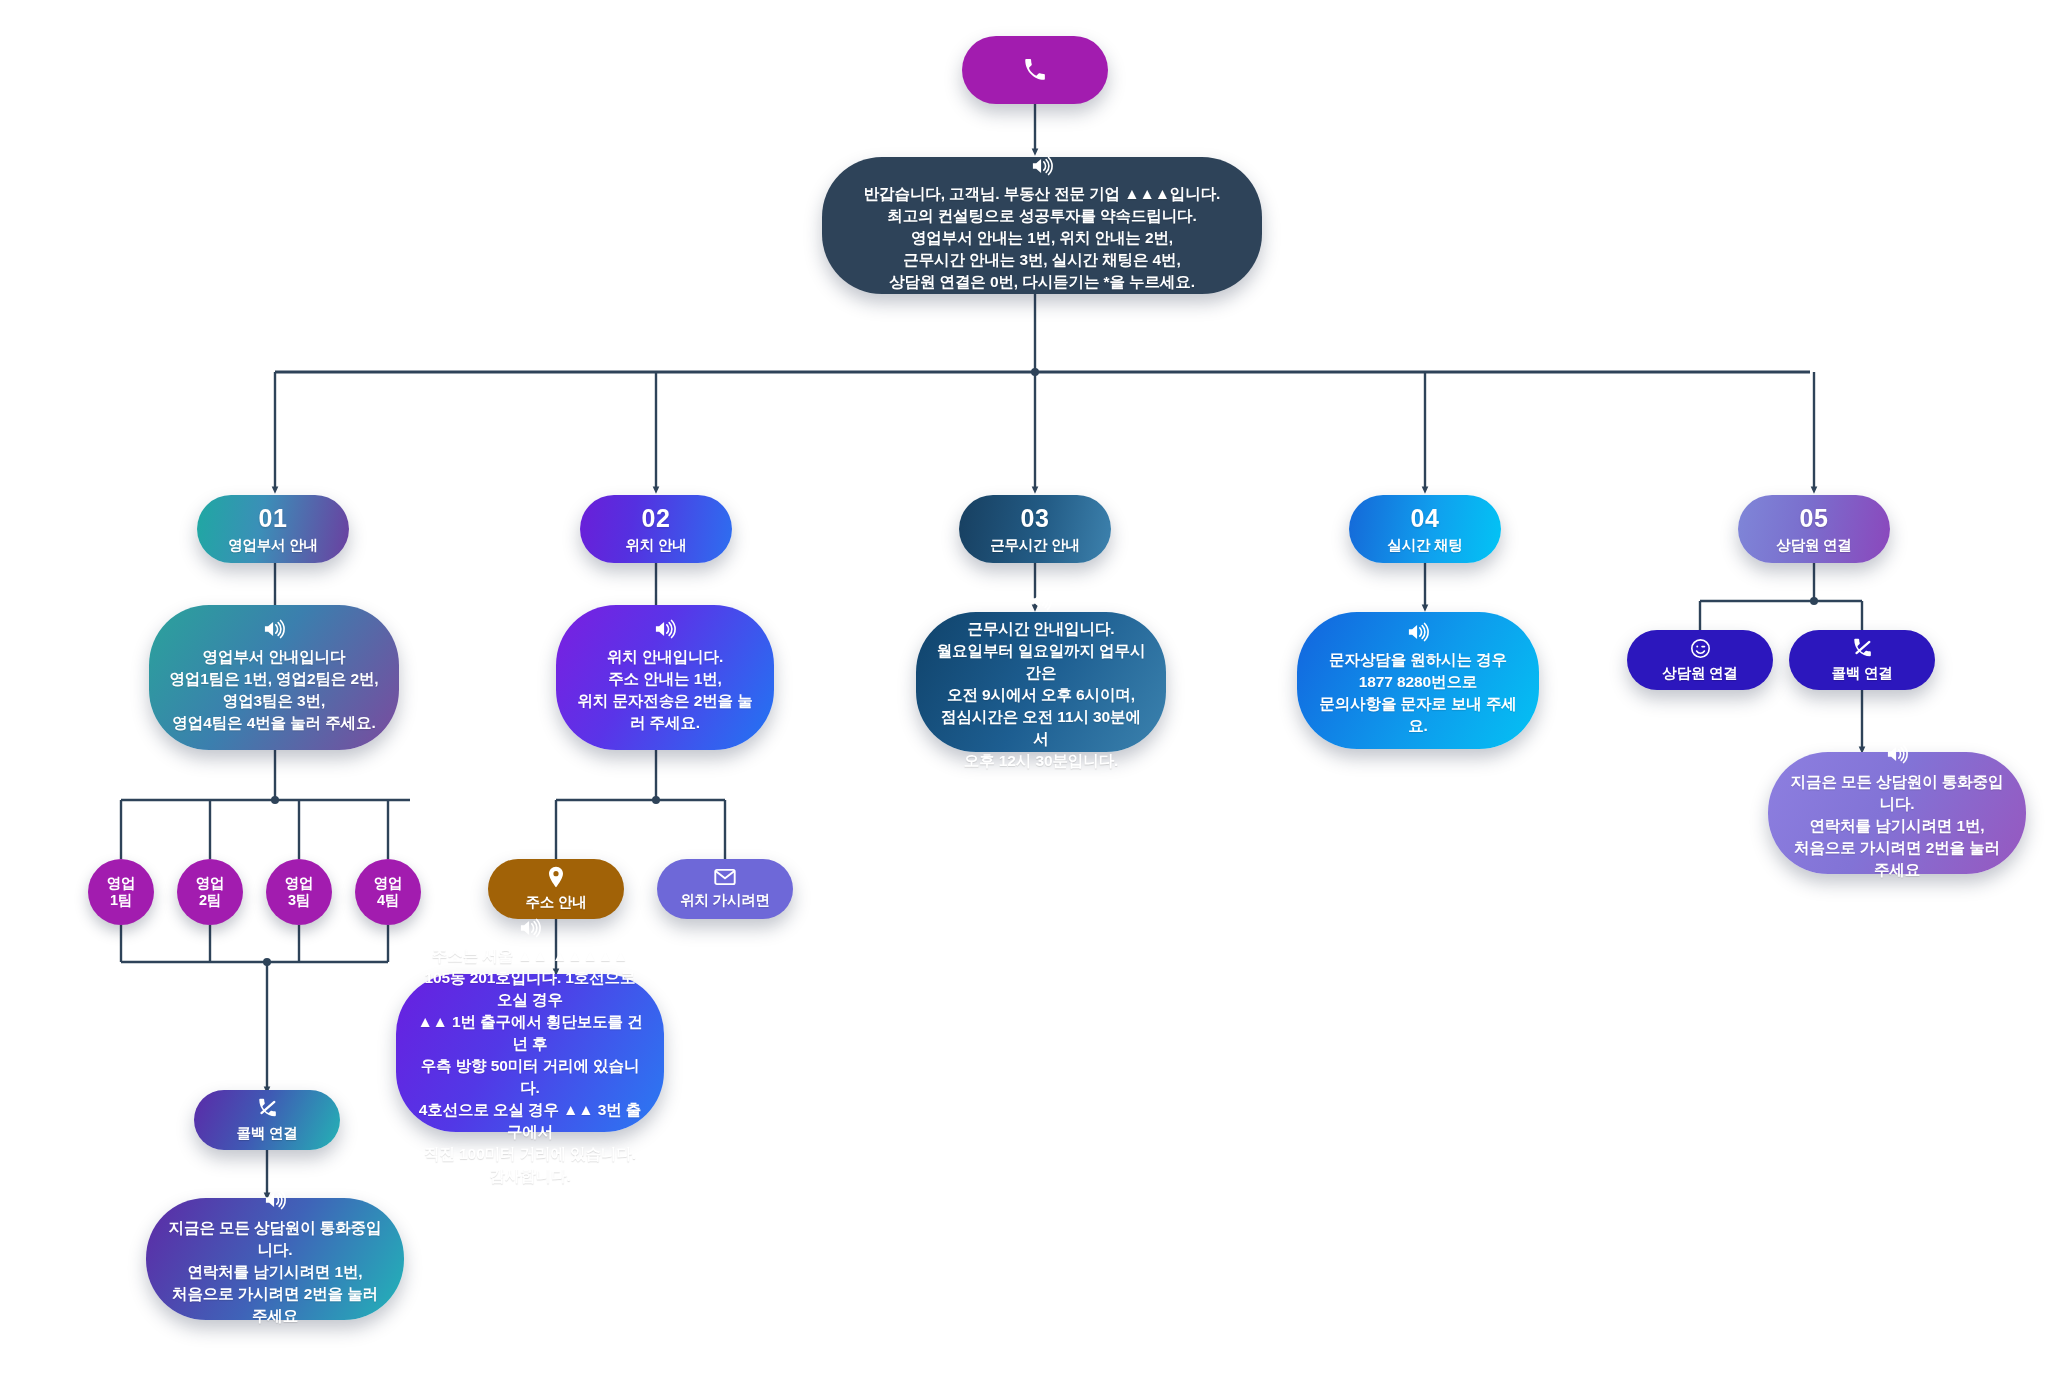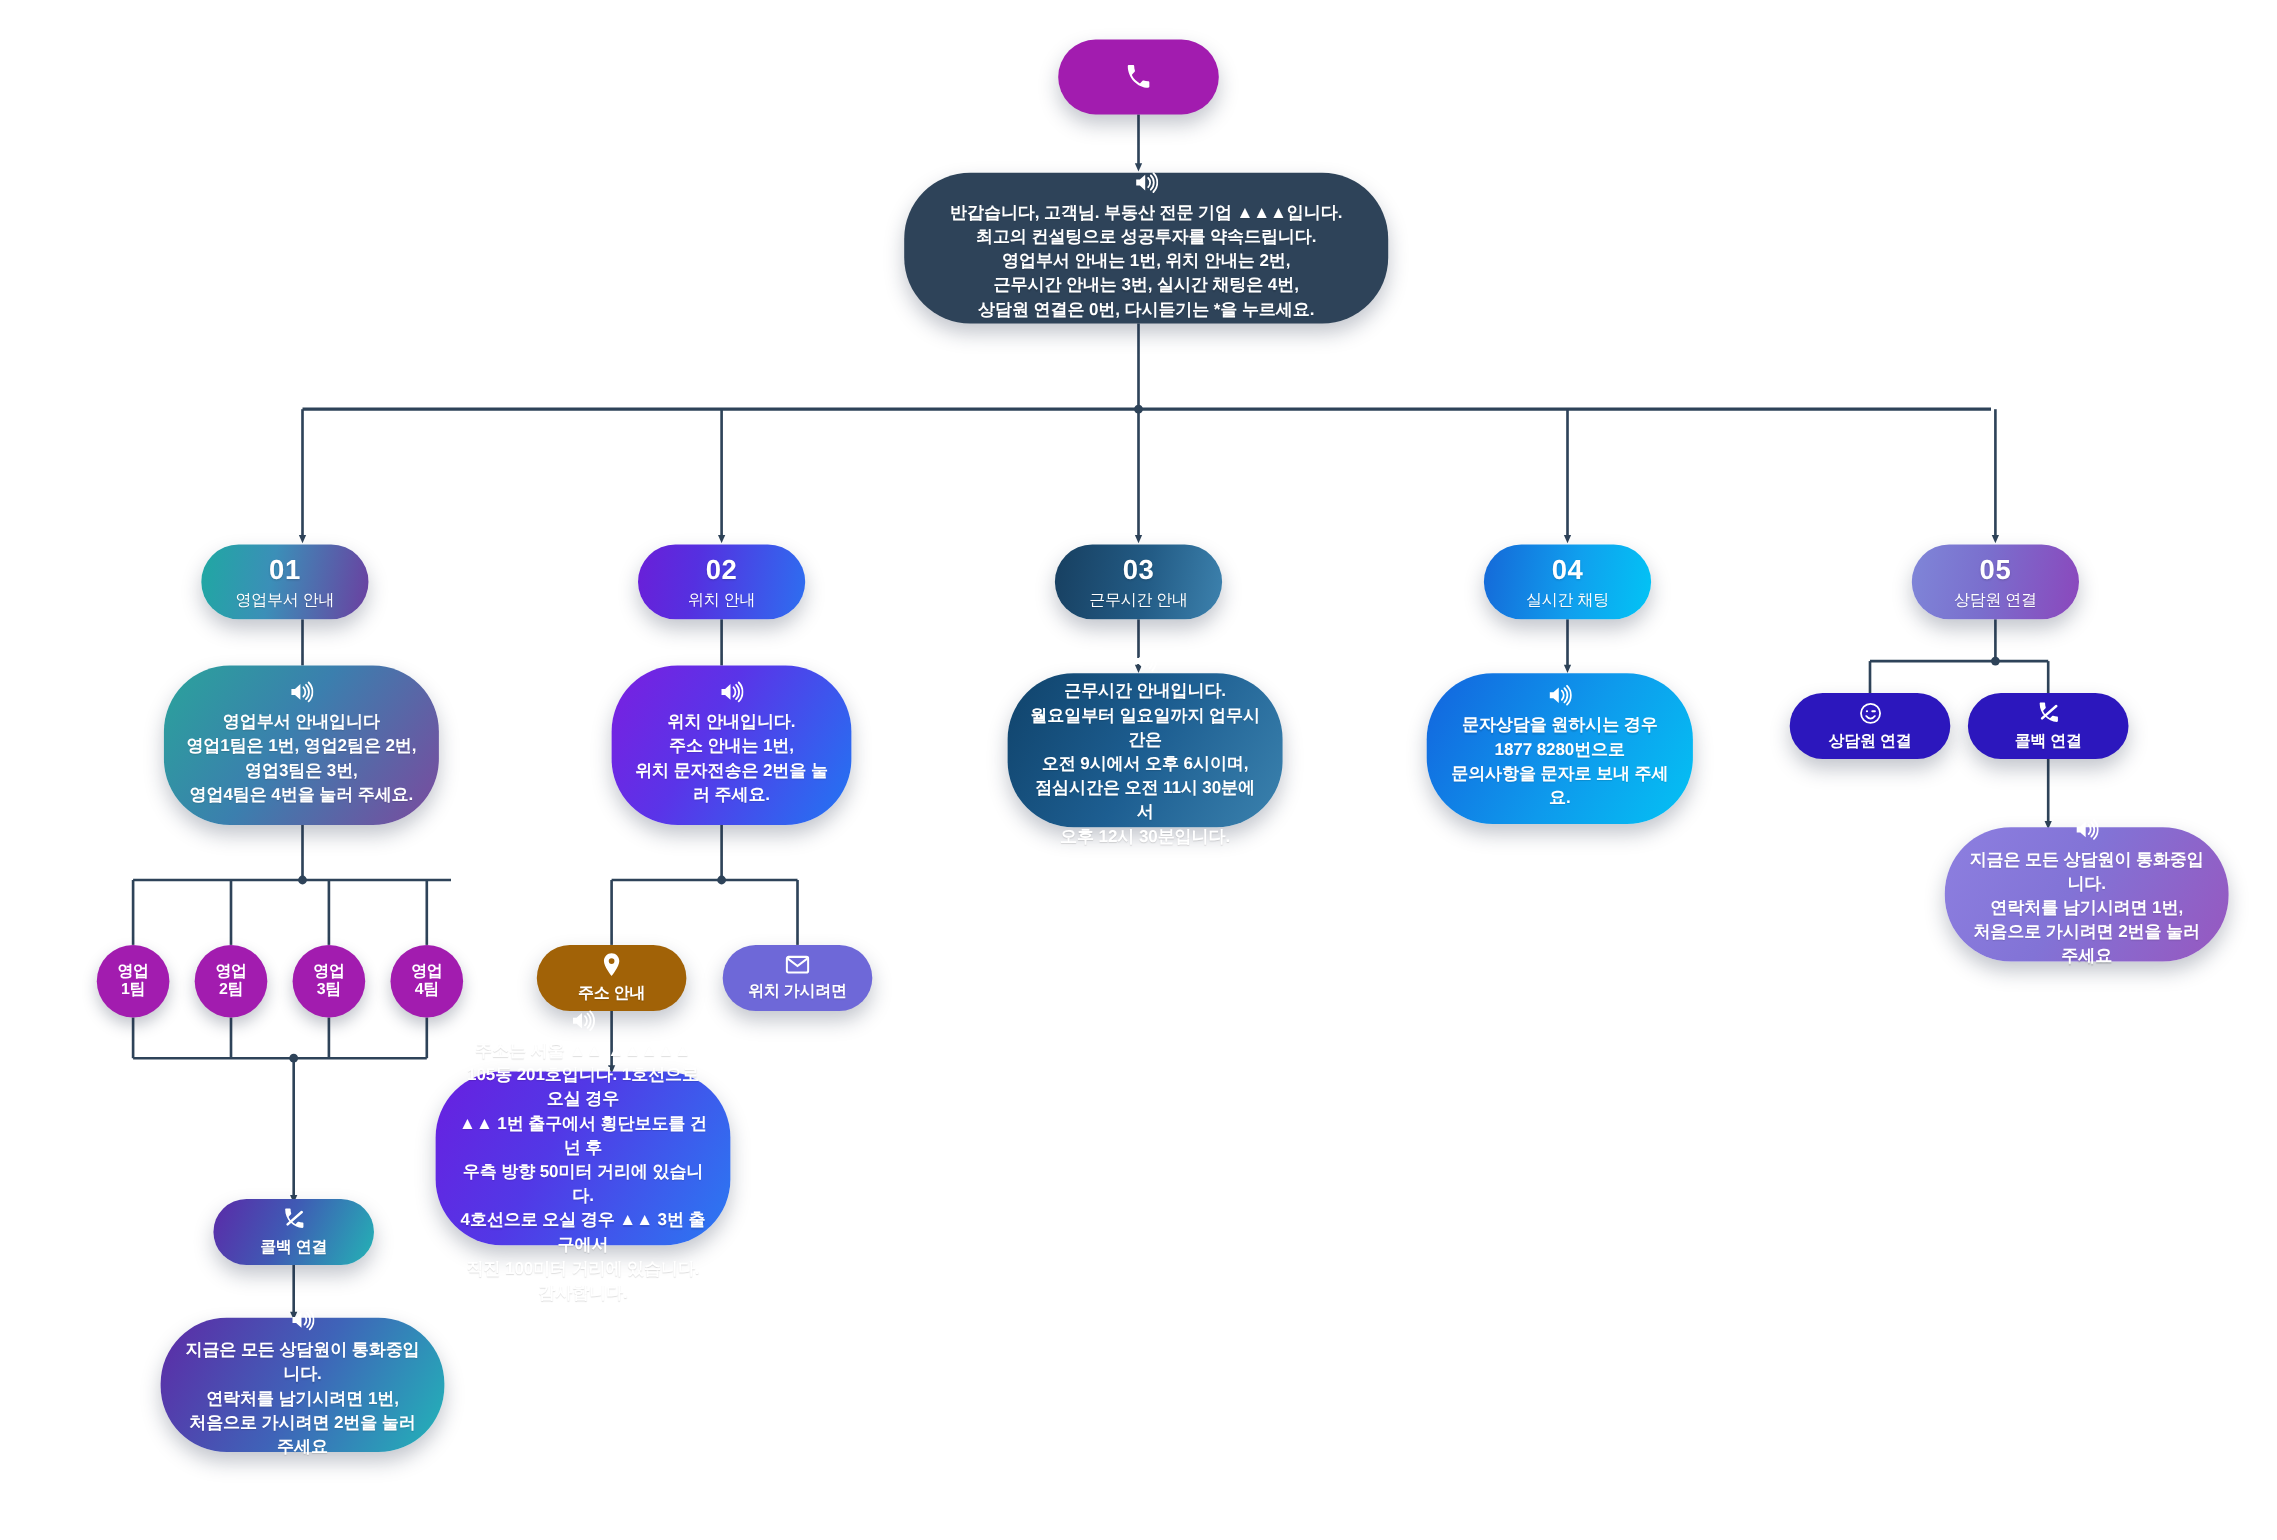--- a/index.html
+++ b/index.html
@@ -73,25 +73,25 @@
   .menu .num{
     font-size:25px;
     font-weight:bold;
     line-height:1;
     letter-spacing:.5px;
     text-shadow:0 1px 2px rgba(0,0,0,.18);
   }
   .menu .cap{
     margin-top:5px;
     font-size:14.5px;
-    font-weight:normal;
+    font-weight:bold;
     letter-spacing:-.2px;
     text-shadow:0 1px 1px rgba(0,0,0,.16);
   }
-  #menu-01{ left:183px; top:495px; background:linear-gradient(100deg,#1fa8a2 0%,#3b8fb8 42%,#6b3fa0 100%);text-align:center; }
+  #menu-01{ left:197px; top:495px; background:linear-gradient(100deg,#1fa8a2 0%,#3b8fb8 42%,#6b3fa0 100%);text-align:center; }
   #menu-02{ left:580px; top:495px; background:linear-gradient(100deg,#6a1fd8 0%,#5530e0 35%,#2d6ff0 100%); }
   #menu-03{ left:959px; top:495px; background:linear-gradient(100deg,#173f60 0%,#235c86 55%,#3d82ae 100%); }
   #menu-04{ left:1349px; top:495px; background:linear-gradient(100deg,#1568d8 0%,#10a0ee 55%,#02c4f5 100%); }
   #menu-05{ left:1738px; top:495px; background:linear-gradient(100deg,#7f86d8 0%,#7a6ecd 45%,#8b47bc 100%); }
   
   #bubble-01{ left:149px; top:605px; width:250px; height:145px;
     background:linear-gradient(125deg,#2aa39b 0%,#3b7fae 45%,#7b4a9e 100%); }
   #bubble-02{ left:556px; top:605px; width:218px; height:145px;
     background:linear-gradient(120deg,#7a1fe0 0%,#5a34e8 40%,#2176f2 100%); }
   #bubble-03{ left:916px; top:612px; width:250px; height:140px;

